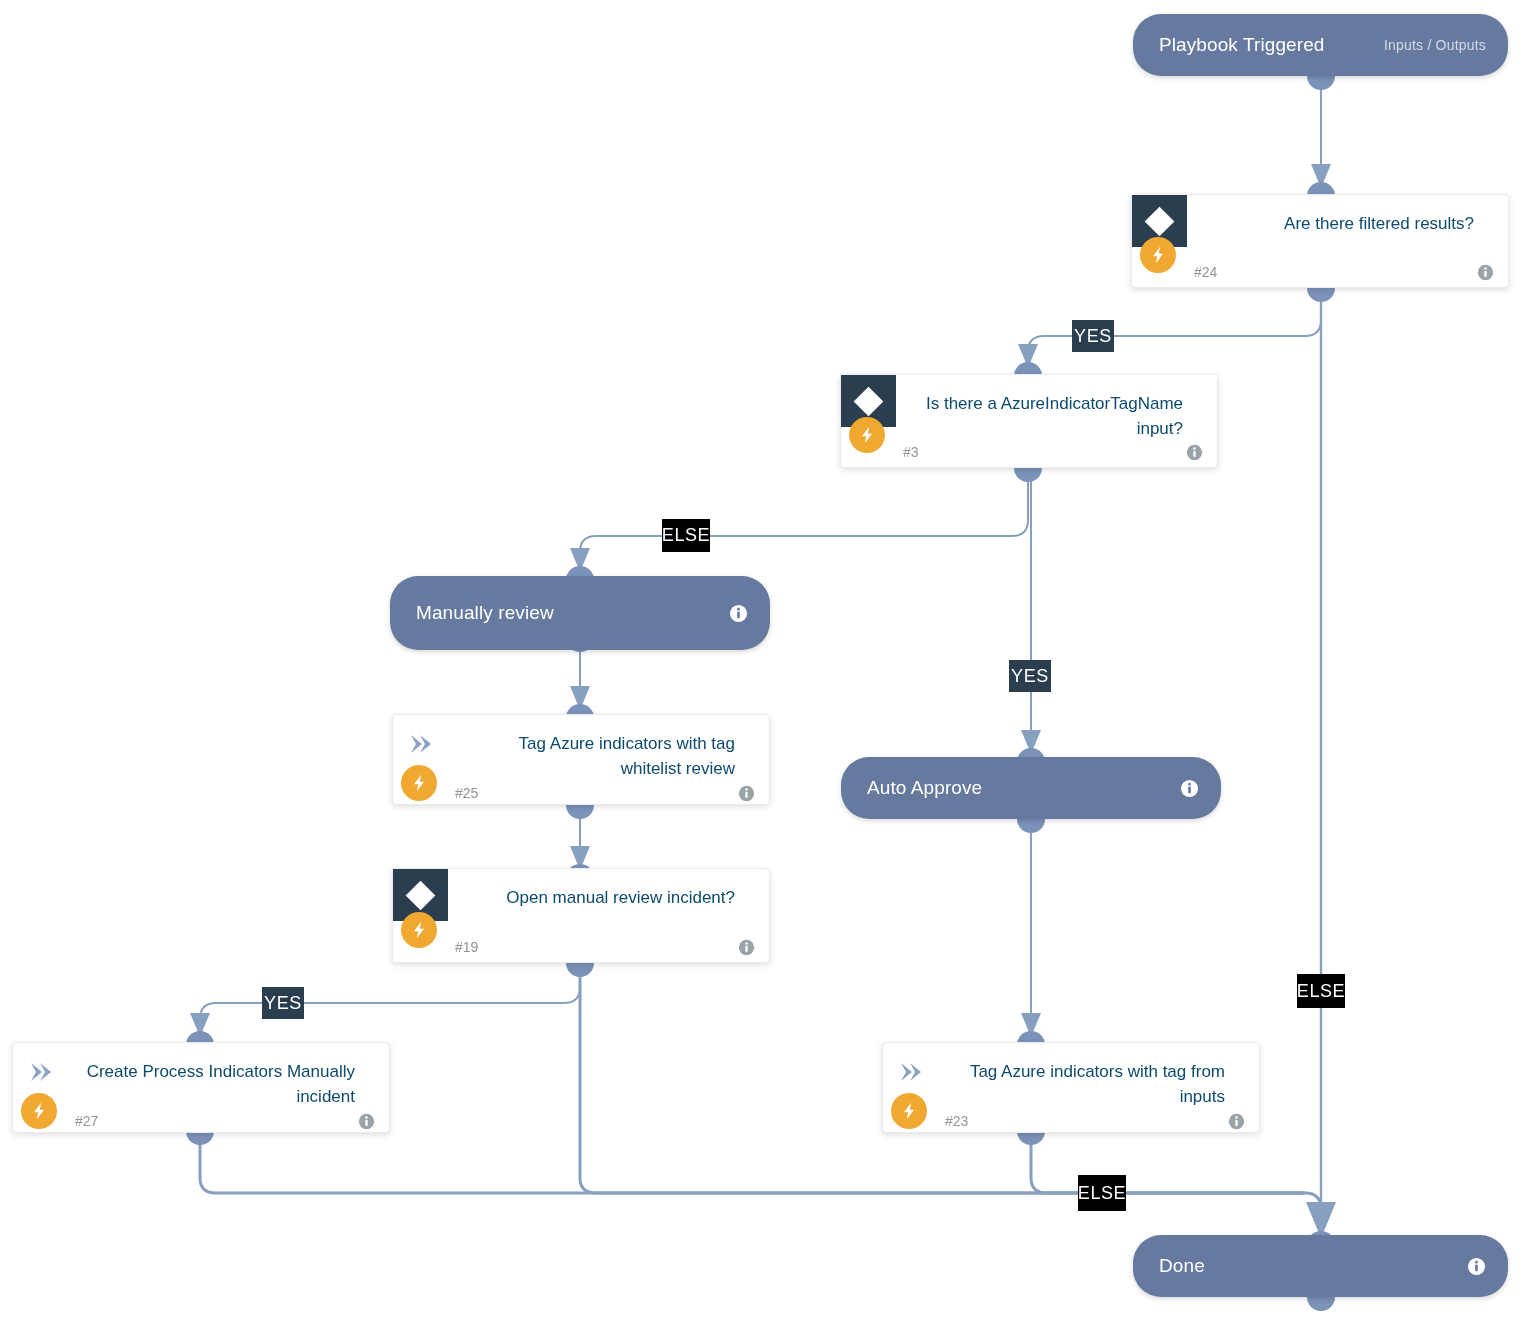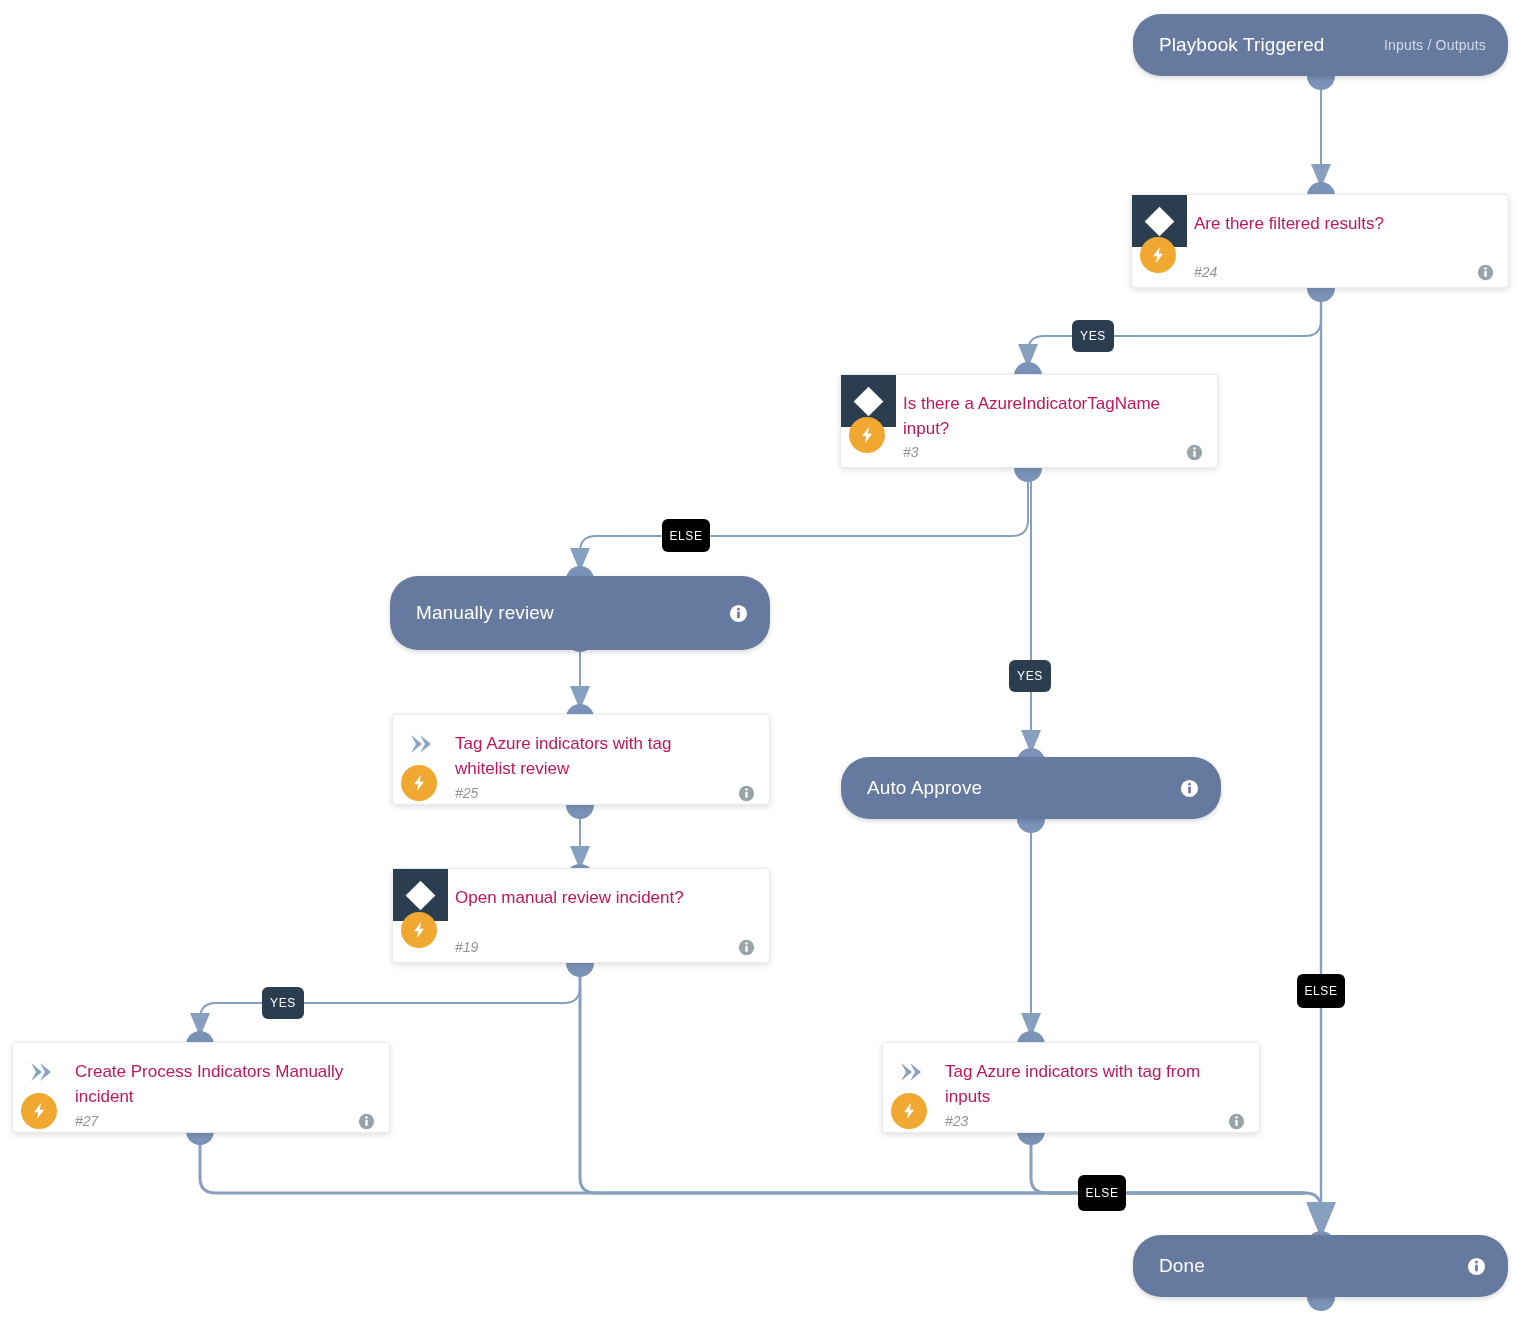--- a/index.html
+++ b/index.html
@@ -63,21 +63,22 @@
     box-shadow: 0 2px 6px rgba(0,0,0,0.13);
     box-sizing: border-box;
   }
   .card-title {
     position: absolute;
     left: 62px;
     right: 34px;
     top: 16px;
     font-size: 17px;
     line-height: 25px;
-    color: #be185d;
+    color: #0c4a6e;
+    text-align: right;
   }
   .card .glyph-box {
     position: absolute;
     left: 0;
     top: 0;
     width: 55px;
     height: 52px;
     background: #2b3e50;
     display: flex;
     align-items: center;
@@ -109,34 +110,33 @@
     display: flex;
     align-items: center;
     justify-content: center;
   }
   .bolt svg { display:block; }
   .card-num {
     position: absolute;
     font-size: 14px;
     color: #909398;
     left: 62px;
-    font-style: italic;
   }
   .info-grey {
     position: absolute;
     width: 17px;
     height: 17px;
   }
 
   
   .badge {
     position: absolute;
-    border-radius: 6px;
+    border-radius: 0;
     color: #ffffff;
-    font-size: 12px;
+    font-size: 18px;
     letter-spacing: .6px;
     display: flex;
     align-items: center;
     justify-content: center;
     box-sizing: border-box;
   }
   .badge-yes { background: #2b3e50; }
   .badge-else { background: #000000; }
 </style>
 </head>

